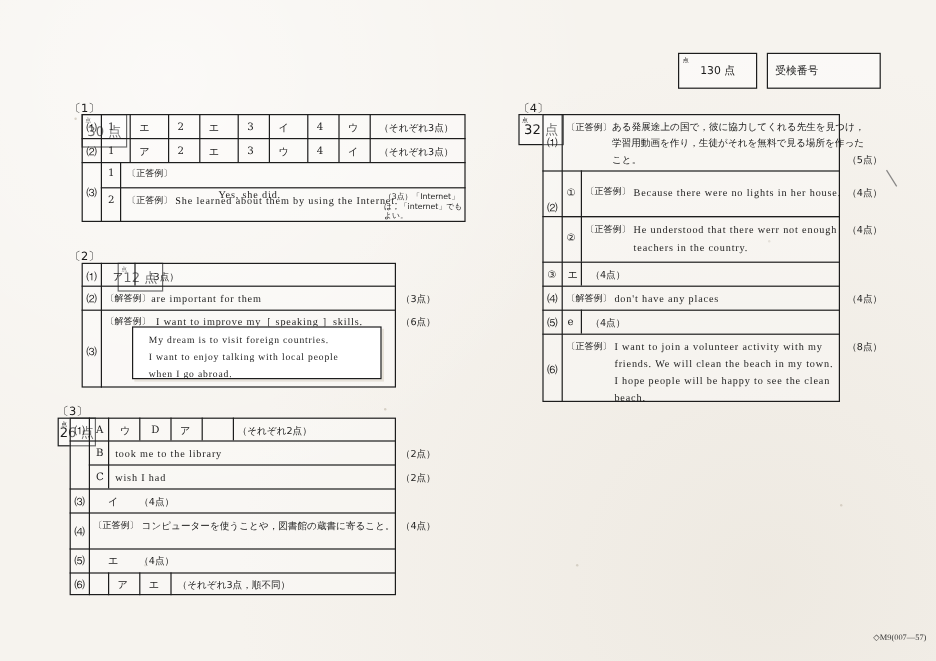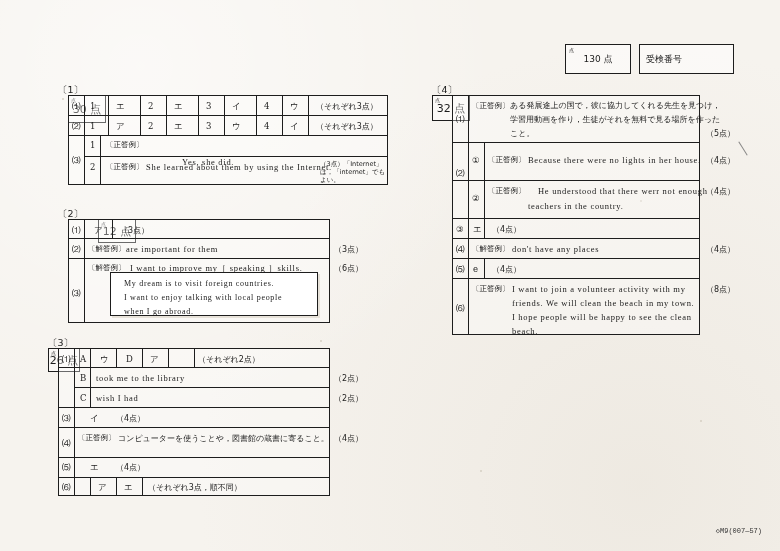--- a/index.html
+++ b/index.html
@@ -103,23 +103,23 @@
     position: absolute;
     height: 1px;
     background: #1d1d1d;
   }
   .shade {
     position: absolute;
     background: #e7e2d9;
   }
   .footer {
     position: absolute;
-    right: 18px; bottom: 16px;
+    right: 8px; bottom: 16px;
     font-size: 7px;
-    font-family: Liberation Mono, monospace;
+    font-family: Liberation Serif, serif;
     color: #333;
   }
   .hdr-box {
     position: absolute;
     border: 1px solid #1d1d1d;
     box-sizing: border-box;
     background: rgba(255,255,255,0.5);
   }
   .hdr-box .mini {
     position: absolute;
@@ -343,21 +343,21 @@
   <div class="pts" style="left:706px;top:100px;margin-top:28px;">（5点）</div>
 
   <div class="cell-txt" style="left:456px;top:168px;">⑵</div>
   <div class="cell-txt" style="left:472px;top:155px;">①</div>
   <div class="tag" style="left:488px;top:155px;">〔正答例〕</div>
   <div class="cell-txt en" style="left:528px;top:155px;">Because there were no lights in her house.</div>
   <div class="pts" style="left:706px;top:155px;">（4点）</div>
 
   <div class="cell-txt" style="left:472px;top:193px;">②</div>
   <div class="tag" style="left:488px;top:186px;">〔正答例〕</div>
-  <div class="cell-txt en" style="left:528px;top:186px;margin-left:10px;">He understood that there werr not enough</div>
+  <div class="cell-txt en" style="left:528px;top:186px;">He understood that there werr not enough</div>
   <div class="cell-txt en" style="left:528px;top:201px;">teachers in the country.</div>
   <div class="pts" style="left:706px;top:186px;">（4点）</div>
 
   <div class="cell-txt" style="left:456px;top:224px;">③</div>
   <div class="cell-txt" style="left:473px;top:224px;">エ</div>
   <div class="pts" style="left:492px;top:224px;">（4点）</div>
 
   <div class="cell-txt" style="left:456px;top:244px;">⑷</div>
   <div class="tag" style="left:472px;top:244px;">〔解答例〕</div>
   <div class="cell-txt en" style="left:512px;top:244px;">don't have any places</div>

